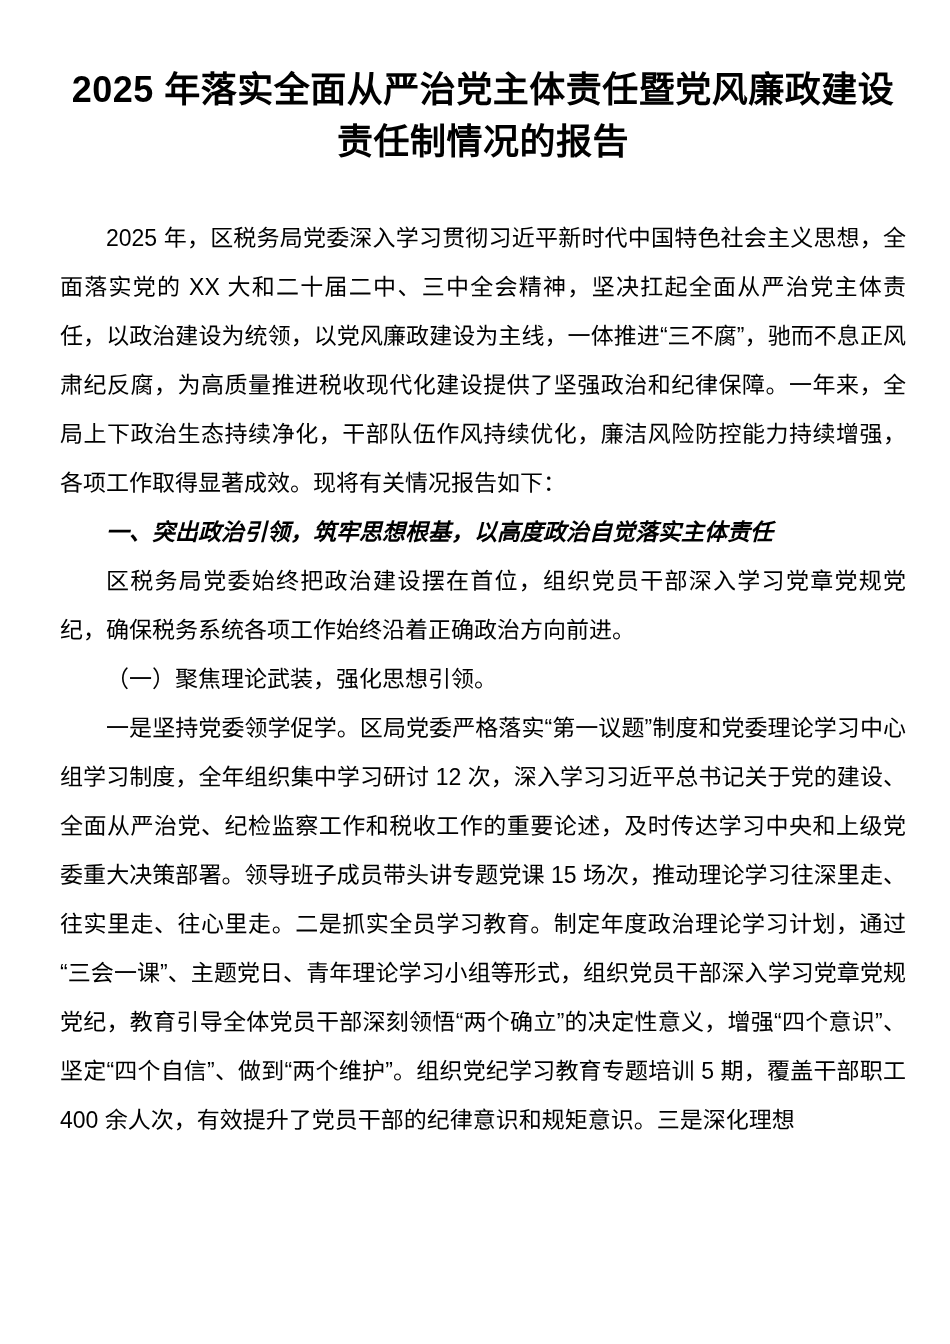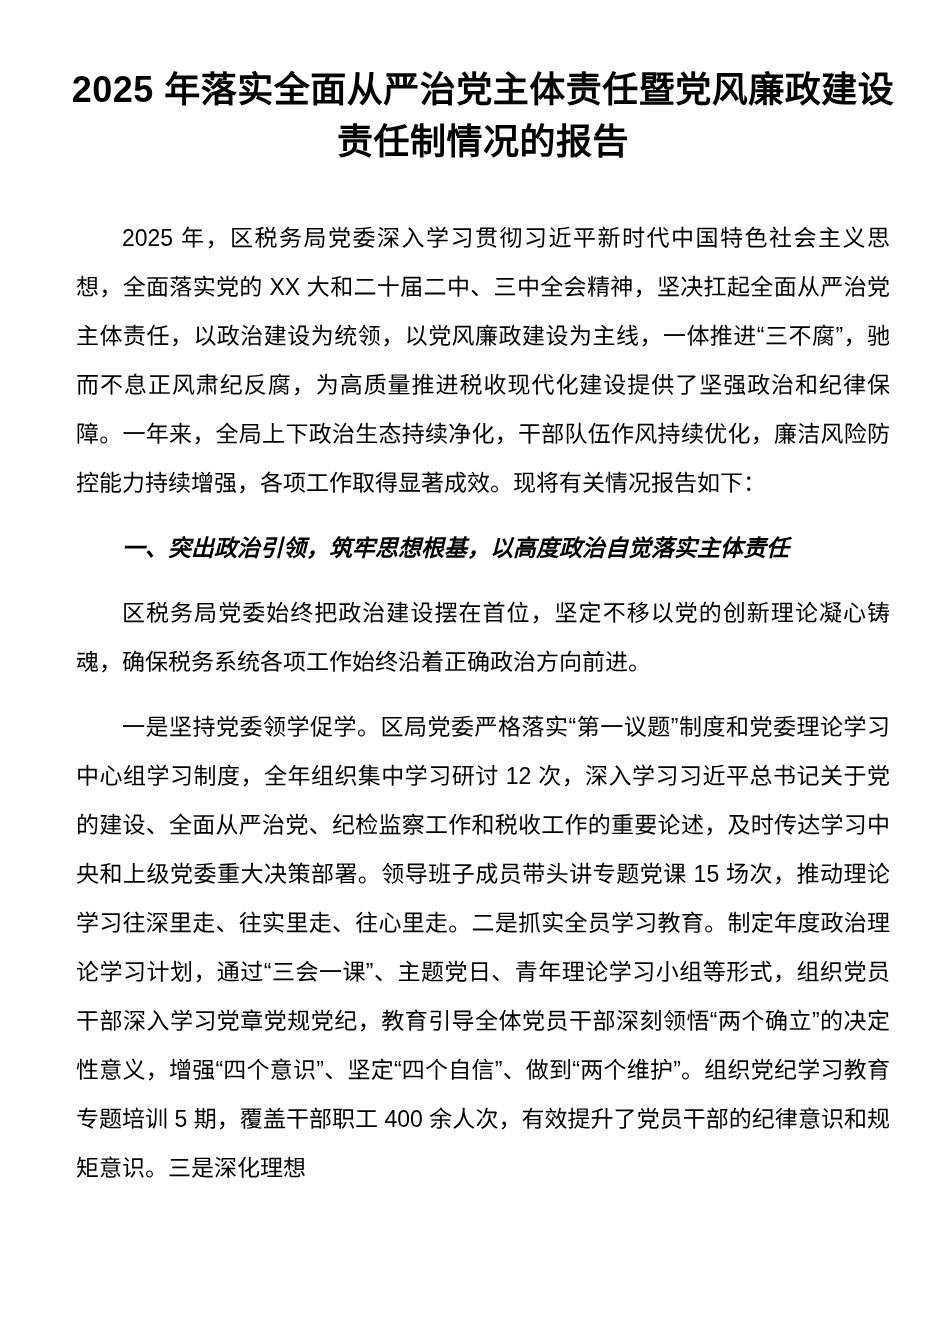--- a/index.html
+++ b/index.html
@@ -21,21 +21,21 @@
   }
   .doc-title {
     margin: 0 0 46px 0;
     font-size: 36px;
     font-weight: bold;
     line-height: 52px;
     text-align: center;
     letter-spacing: 0.5px;
   }
   .para {
-    margin: 16px;
+    margin: 0;
     font-size: 23px;
     line-height: 49px;
     text-align: justify;
     text-justify: inter-ideograph;
     text-indent: 2em;
     word-break: break-all;
   }
   .heading-1 {
     font-weight: bold;
     font-style: italic;
@@ -48,18 +48,19 @@
 <body>
 
 <div class="page">
 
   <h1 class="doc-title">2025 年落实全面从严治党主体责任暨党风廉政建设责任制情况的报告</h1>
 
   <p class="para">2025 年，区税务局党委深入学习贯彻习近平新时代中国特色社会主义思想，全面落实党的 XX 大和二十届二中、三中全会精神，坚决扛起全面从严治党主体责任，以政治建设为统领，以党风廉政建设为主线，一体推进“三不腐”，驰而不息正风肃纪反腐，为高质量推进税收现代化建设提供了坚强政治和纪律保障。一年来，全局上下政治生态持续净化，干部队伍作风持续优化，廉洁风险防控能力持续增强，各项工作取得显著成效。现将有关情况报告如下：</p>
 
   <p class="para heading-1">一、突出政治引领，筑牢思想根基，以高度政治自觉落实主体责任</p>
 
-  <p class="para">区税务局党委始终把政治建设摆在首位，坚定不移以党的创新理论凝心铸魂，确保税务系统各项工作始终沿着正确政治方向前进。</p>
+  <p class="para">区税务局党委始终把政治建设摆在首位，组织党员干部深入学习党章党规党纪，确保税务系统各项工作始终沿着正确政治方向前进。</p>
 
+  <p class="para">（一）聚焦理论武装，强化思想引领。</p>
 
   <p class="para"><span class="run-bold">一是</span><span>坚持党委领学促学。区局党委严格落实“第一议题”制度和党委理论学习中心组学习制度，全年组织集中学习研讨 12 次，深入学习习近平总书记关于党的建设、全面从严治党、纪检监察工作和税收工作的重要论述，及时传达学习中央和上级党委重大决策部署。领导班子成员带头讲专题党课 15 场次，推动理论学习往深里走、往实里走、往心里走。</span><span class="run-bold">二是</span><span>抓实全员学习教育。制定年度政治理论学习计划，通过“三会一课”、主题党日、青年理论学习小组等形式，组织党员干部深入学习党章党规党纪，教育引导全体党员干部深刻领悟“两个确立”的决定性意义，增强“四个意识”、坚定“四个自信”、做到“两个维护”。组织党纪学习教育专题培训 5 期，覆盖干部职工 400 余人次，有效提升了党员干部的纪律意识和规矩意识。</span><span class="run-bold">三是</span><span>深化理想</span></p>
 
 </div>
 
 </body></html>

